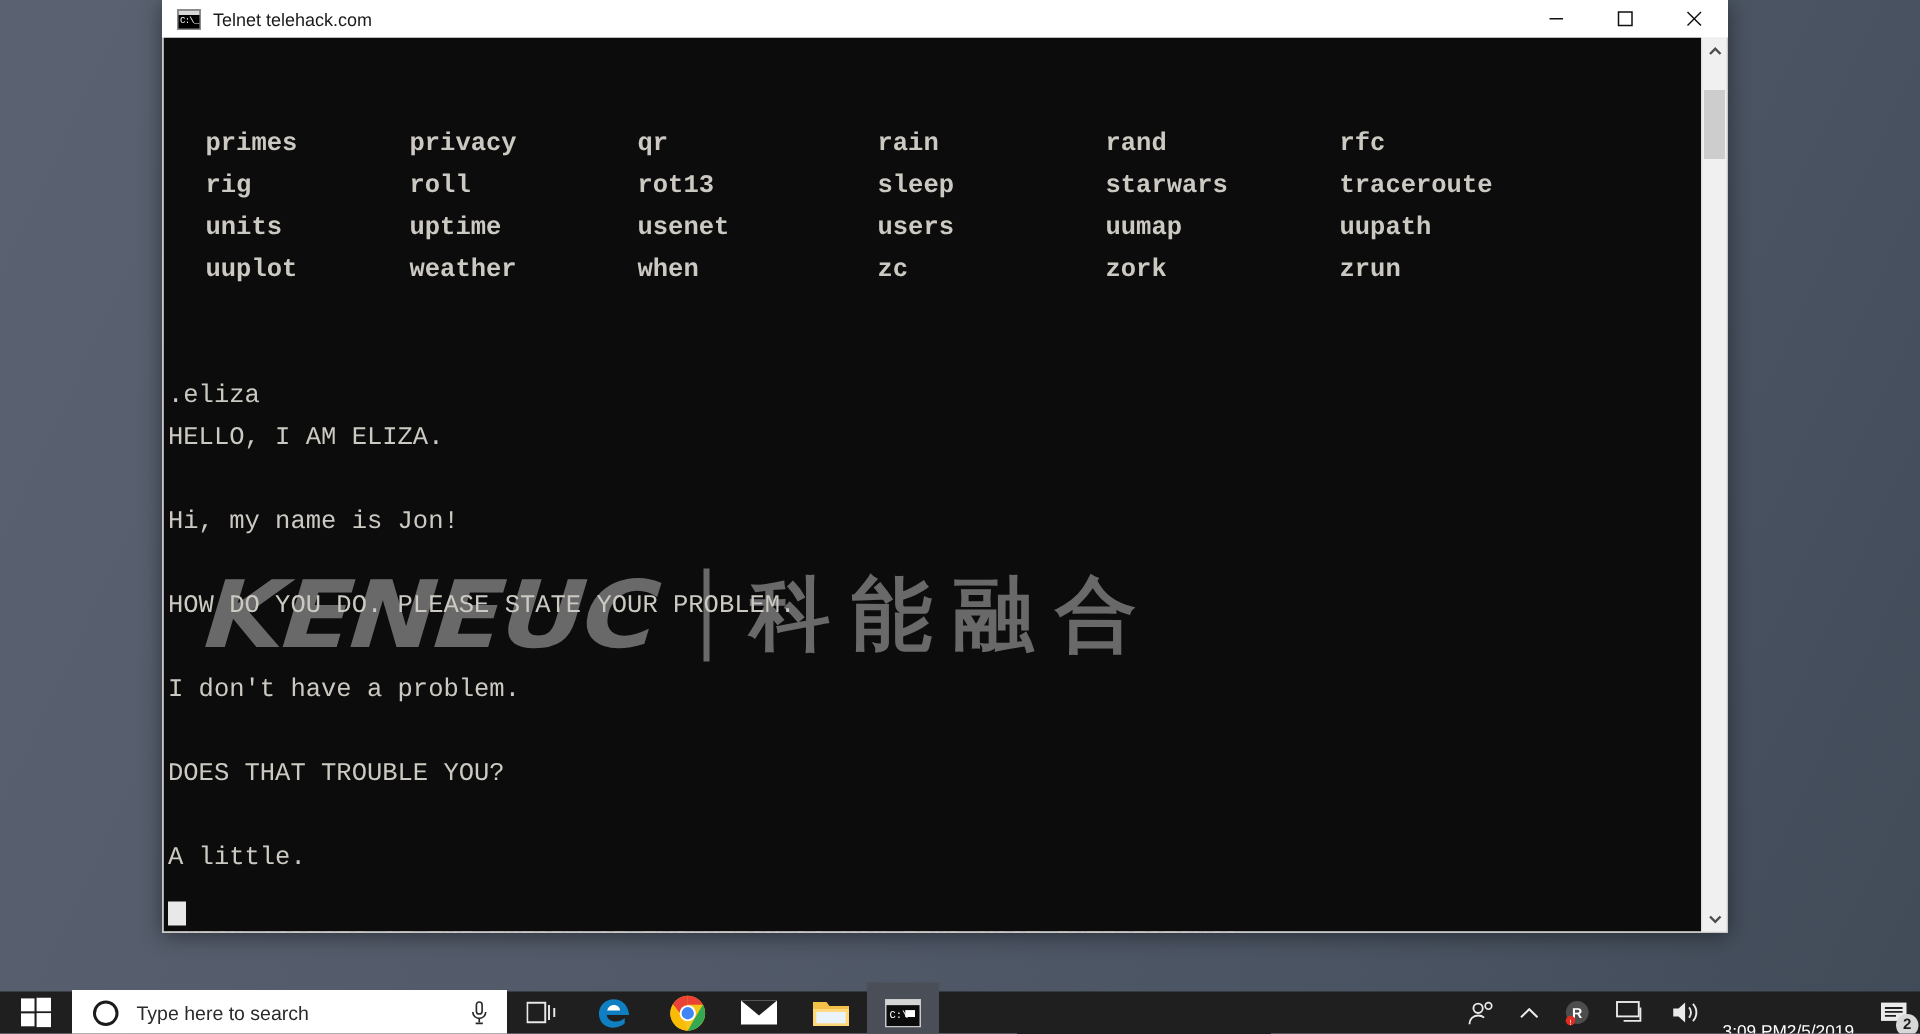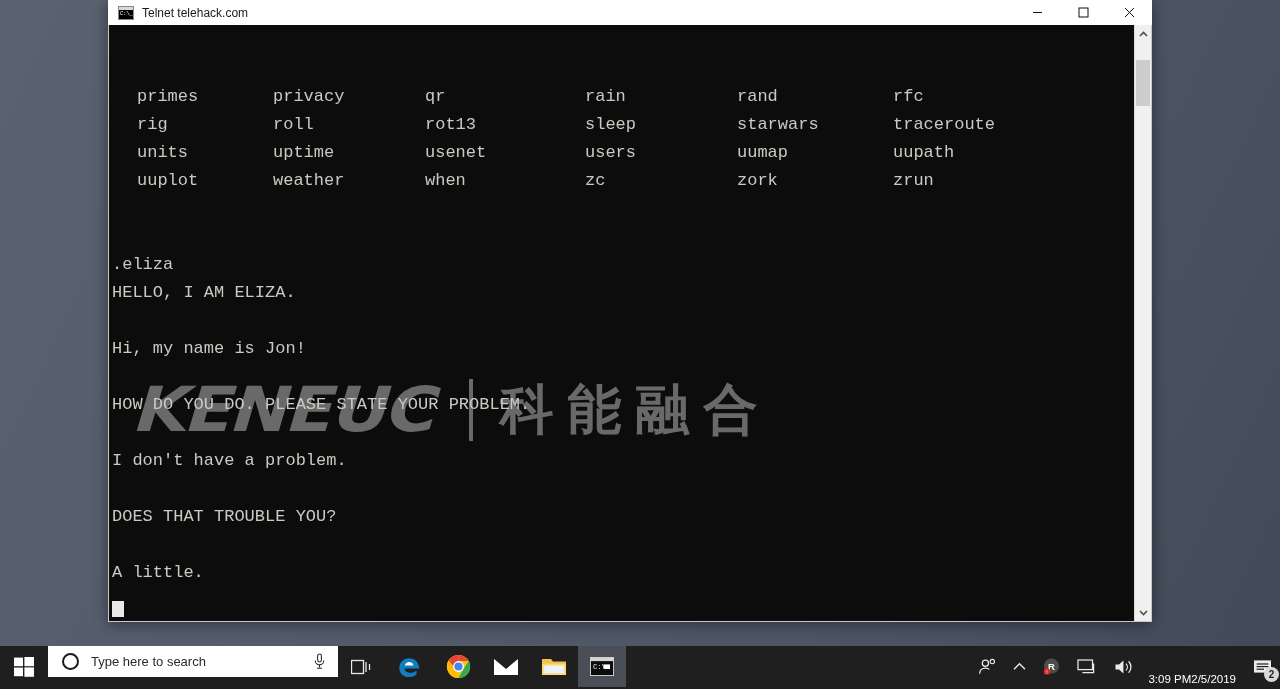--- a/index.html
+++ b/index.html
@@ -91,20 +91,21 @@
     color: #ccc9c2;
     white-space: pre;
     padding: 2px 0 0 2px;
     position: relative;
     z-index: 2;
   }
   #term-text .cmdgrid {
     display: grid;
     grid-template-columns: 136px 152px 160px 152px 156px 200px;
     padding-left: 26px;
+    font-weight: bold;
   }
   #term-text .dialog { padding-left: 1px; }
   .term-line { height: 28px; }
   #cursor-block {
     position: absolute;
     left: 3px; bottom: 4px;
     width: 12px; height: 16px;
     background: #e8e8e8;
     z-index: 3;
   }
@@ -169,23 +170,23 @@
     left: 1px; right: 1px;
     top: 18px;
     height: 46px;
     background: #cdcdcd;
   }
 
   
   #taskbar {
     position: absolute;
     left: 0; bottom: 0;
-    width: 1280px; height: 43px;
+    width: 1280px; height: 28px;
     background: #1f1f1f;
-    display: flex; align-items: flex-start;
+    display: flex; align-items: center;
   }
   #start-button {
     width: 48px; height: 41px;
     display: flex; align-items: center; justify-content: center;
     flex: none;
   }
   #search-box {
     width: 290px; height: 31px;
     background: #ffffff;
     display: flex; align-items: center;

